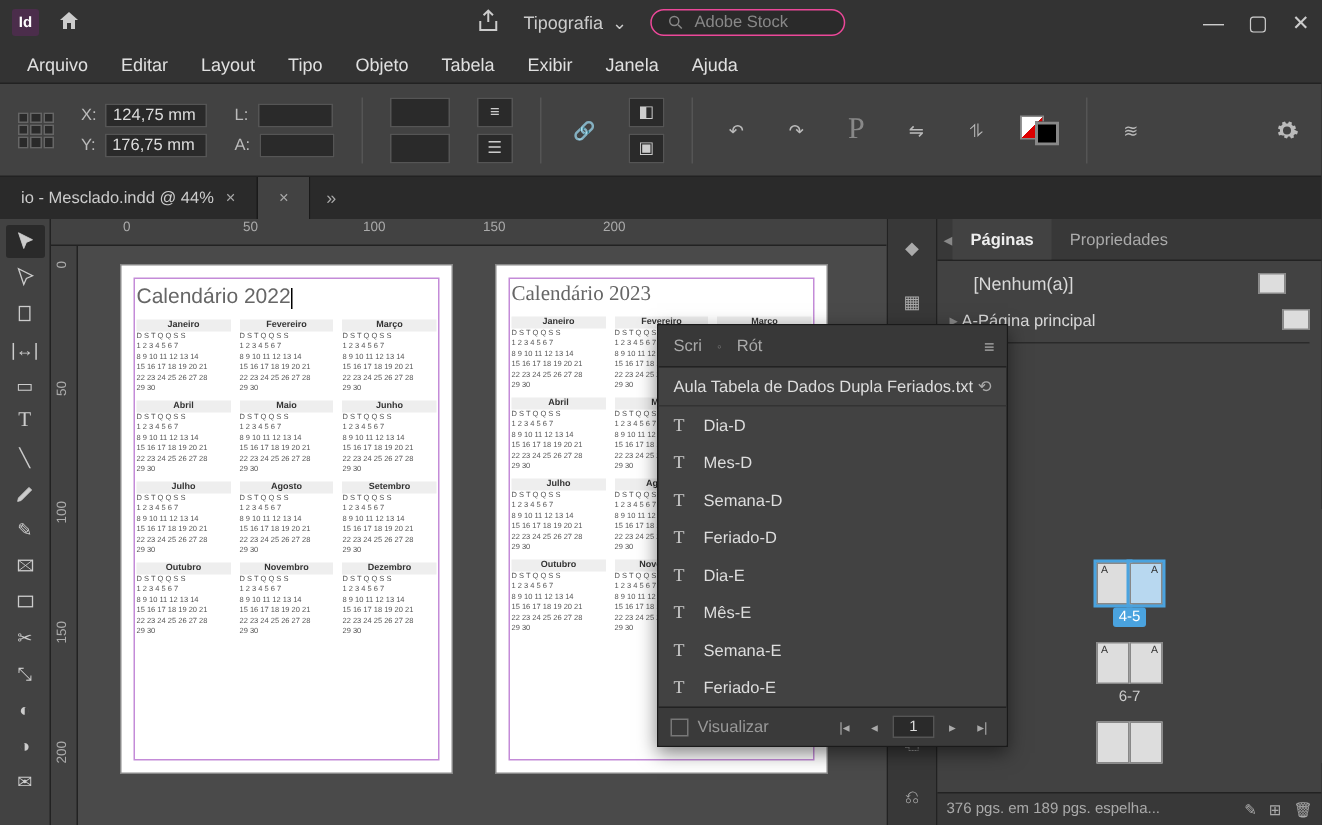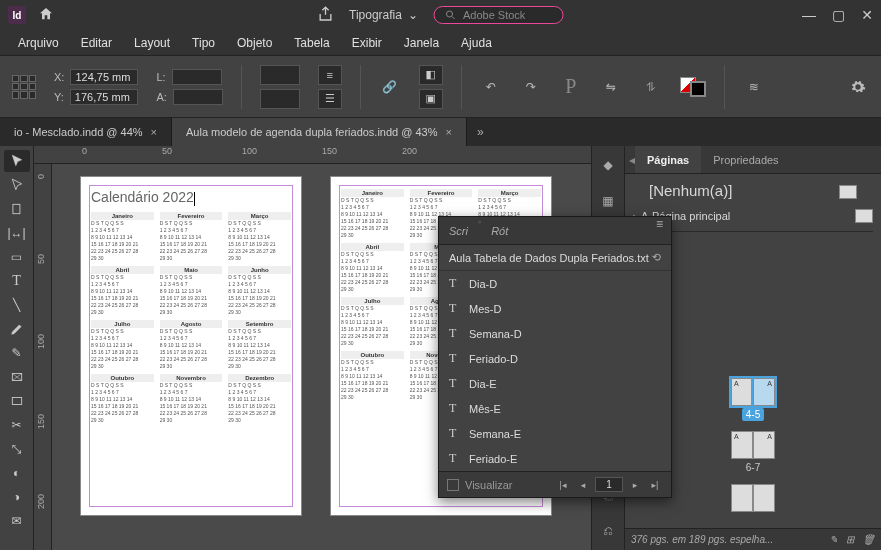--- a/index.html
+++ b/index.html
@@ -75,38 +75,38 @@
 
 .midstrip { width: 34px; background: #383838; display: flex; flex-direction: column; align-items: center; padding: 8px 0; gap: 14px; border-left: 1px solid #222; border-right: 1px solid #222;}
 .midstrip .mi { width: 22px; height: 22px; display: flex; align-items: center; justify-content: center; color: #aaa; }
 
 
 .right-panels { width: 256px; background: #383838; display: flex; flex-direction: column; }
 .panel-tabs { height: 28px; display: flex; align-items: center; border-bottom: 1px solid #222; }
 .panel-tab { padding: 0 12px; height: 100%; display: flex; align-items: center; color: #aaa; font-size: 11px; cursor: pointer; }
 .panel-tab.active { background: #424242; color: #eee; font-weight: bold; }
 .panel-body { flex: 1; background: #424242; padding: 6px 8px; display: flex; flex-direction: column; gap: 6px; overflow: hidden; }
-.pages-none { display: flex; justify-content: space-between; align-items: flex-end; font-size: 15px; padding: 2px 16px;}
+.pages-none { display: flex; justify-content: space-between; align-items: center; font-size: 12px; padding: 2px 16px;}
 .master-row { display: flex; justify-content: space-between; align-items: center; font-size: 11px; padding: 2px 0;}
 .thumb-sm { width: 18px; height: 14px; background: #ddd; border: 1px solid #888; }
 .pages-thumbs { flex: 1; display: flex; flex-direction: column; align-items: center; gap: 10px; padding-top: 140px; overflow: hidden; }
 .spread-thumb { display: flex; flex-direction: column; align-items: center; gap: 2px; }
 .spread-pages { display: flex; }
 .thumb-page { width: 22px; height: 28px; background: #ddd; border: 1px solid #888; position: relative; }
 .thumb-page.sel { outline: 2px solid #4aa3df; }
 .thumb-page .a-mark { position: absolute; top: 1px; font-size: 7px; color: #333; }
 .thumb-page .a-mark.l { left: 2px; } .thumb-page .a-mark.r { right: 2px; }
 .spread-label { font-size: 10px; color: #ccc; padding: 1px 4px; border-radius: 2px; }
 .spread-label.sel { background: #4aa3df; color: #fff; }
-.pages-footer { height: 22px; display: flex; align-items: center; justify-content: space-between; font-size: 10px; color: #aaa; border-top: 1px solid #222; padding: 0 6px; font-style: italic;}
+.pages-footer { height: 22px; display: flex; align-items: center; justify-content: space-between; font-size: 10px; color: #aaa; border-top: 1px solid #222; padding: 0 6px;}
 .pages-footer .icons { display: flex; gap: 8px; }
 
 
 .datamerge-panel { position: absolute; top: 216px; left: 438px; width: 234px; background: #424242; border: 1px solid #1a1a1a; box-shadow: 0 4px 12px rgba(0,0,0,.5); z-index: 50; }
-.dm-tabs { height: 28px; display: flex; align-items: flex-start; border-bottom: 1px solid #222; background: #383838; font-style: italic; }
+.dm-tabs { height: 28px; display: flex; align-items: center; border-bottom: 1px solid #222; background: #383838; }
 .dm-tab { padding: 0 10px; height: 100%; display: flex; align-items: center; font-size: 11px; color: #aaa; cursor: pointer; gap: 4px;}
 .dm-tab.active { background: #424242; color: #eee; font-weight: bold; }
 .dm-menu { margin-left: auto; padding: 0 8px; color: #aaa; cursor: pointer; }
 .dm-source { padding: 6px 10px; font-size: 11px; color: #ddd; display: flex; justify-content: space-between; align-items: center; border-bottom: 1px solid #333;}
 .dm-fields { }
 .dm-field { padding: 5px 10px; display: flex; align-items: center; gap: 8px; font-size: 11px; color: #ddd; cursor: grab; }
 .dm-field .t-icon { font-family: Georgia, serif; font-size: 12px; color: #ccc; width: 12px; }
 .dm-footer { height: 26px; display: flex; align-items: center; padding: 0 8px; gap: 6px; border-top: 1px solid #222; background: #3a3a3a; }
 .dm-footer .chk { width: 12px; height: 12px; border: 1px solid #777; }
 .dm-footer .preview-lbl { font-size: 11px; color: #999; flex: 0 0 auto; }
@@ -230,21 +230,20 @@
       </svg>
   </div>
 </div>
 
 <div class="doc-tabs">
   <div class="doc-tab">
     <span>io - Mesclado.indd @ 44%</span>
     <span class="close">×</span>
   </div>
   <div class="doc-tab active">
-    <span>Aula modelo de agenda dupla feriados.indd @ 43%</span>
     <span class="close">×</span>
   </div>
   <div class="doc-tabs-overflow">»</div>
 </div>
 
 <div class="workspace">
 
   <div class="toolbox">
     <div class="tool active">
         <svg viewBox="0 0 24 24">
@@ -427,20 +426,21 @@
 1 2 3 4 5 6 7
 8 9 10 11 12 13 14
 15 16 17 18 19 20 21
 22 23 24 25 26 27 28
 29 30     
 </div>
                 </div>
               </div>
           </div>
           <div class="page">
+            <div class="page-title">Calendário 2023</div>
             <div class="cal-grid" id="cal-right">
                 <div class="cal-month">
                   <div class="cal-month-name">Janeiro</div>
                   <div class="cal-days" style="white-space: pre;">D S T Q Q S S
 1 2 3 4 5 6 7
 8 9 10 11 12 13 14
 15 16 17 18 19 20 21
 22 23 24 25 26 27 28
 29 30     
 </div>

